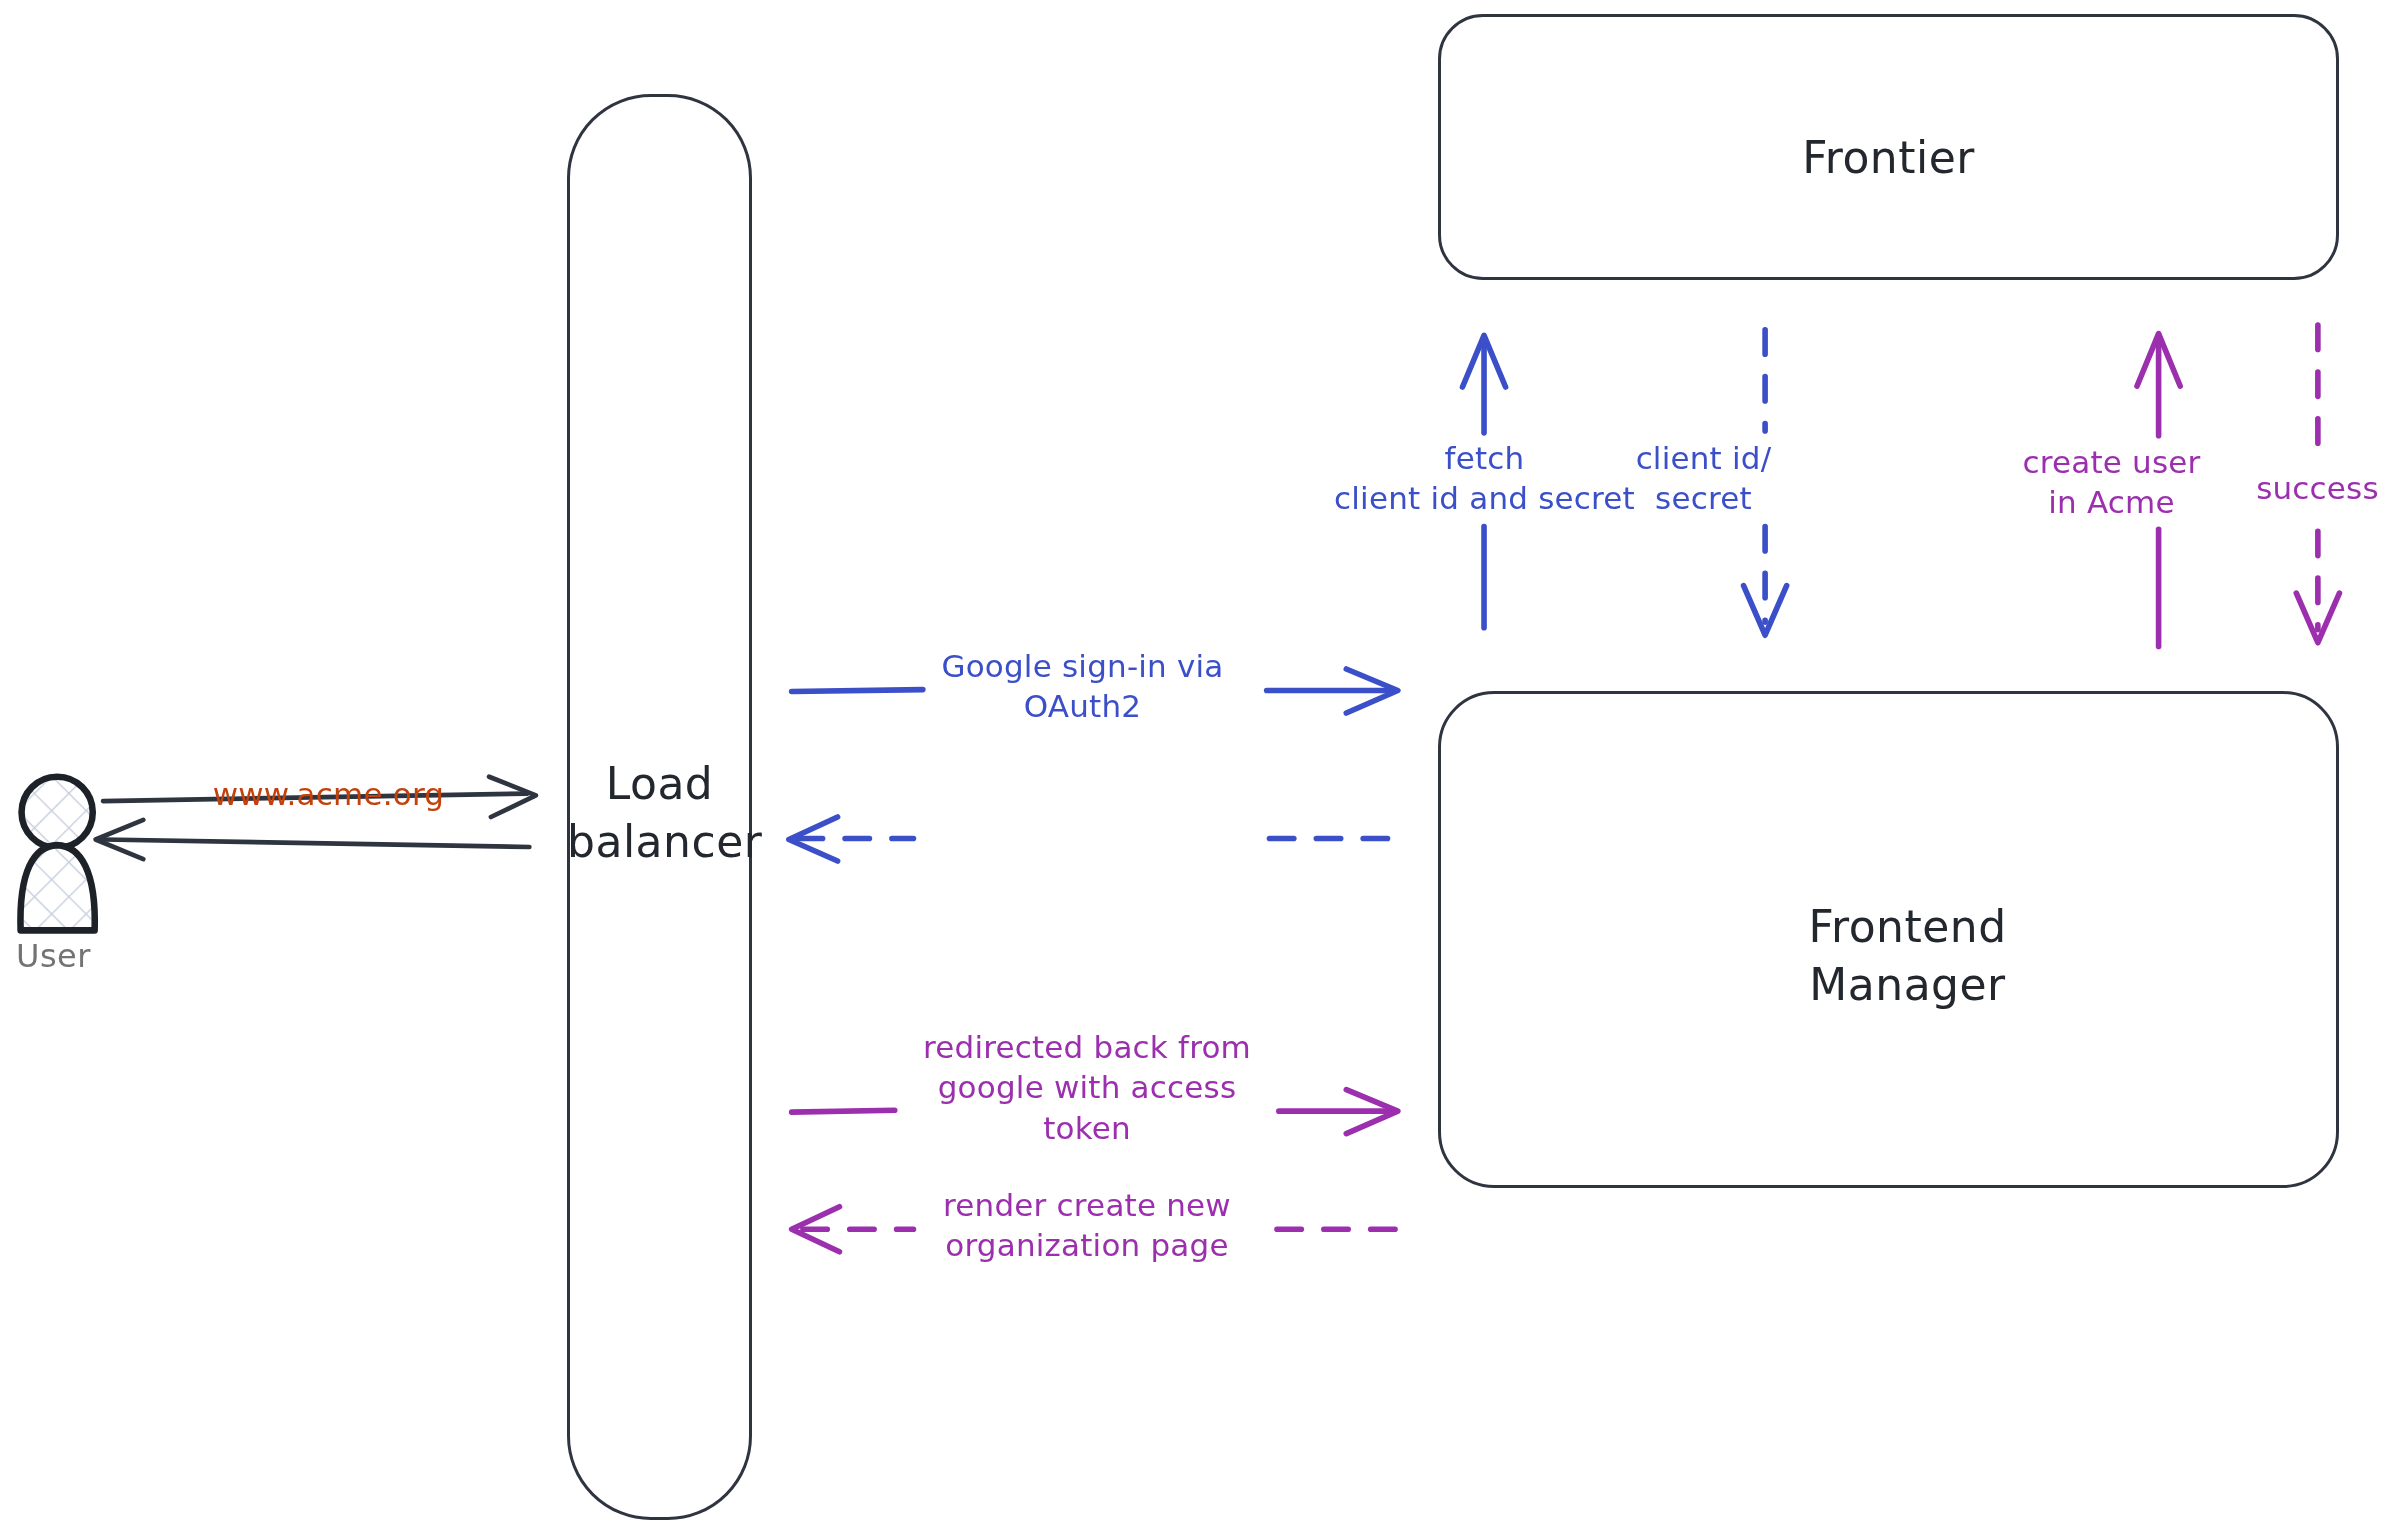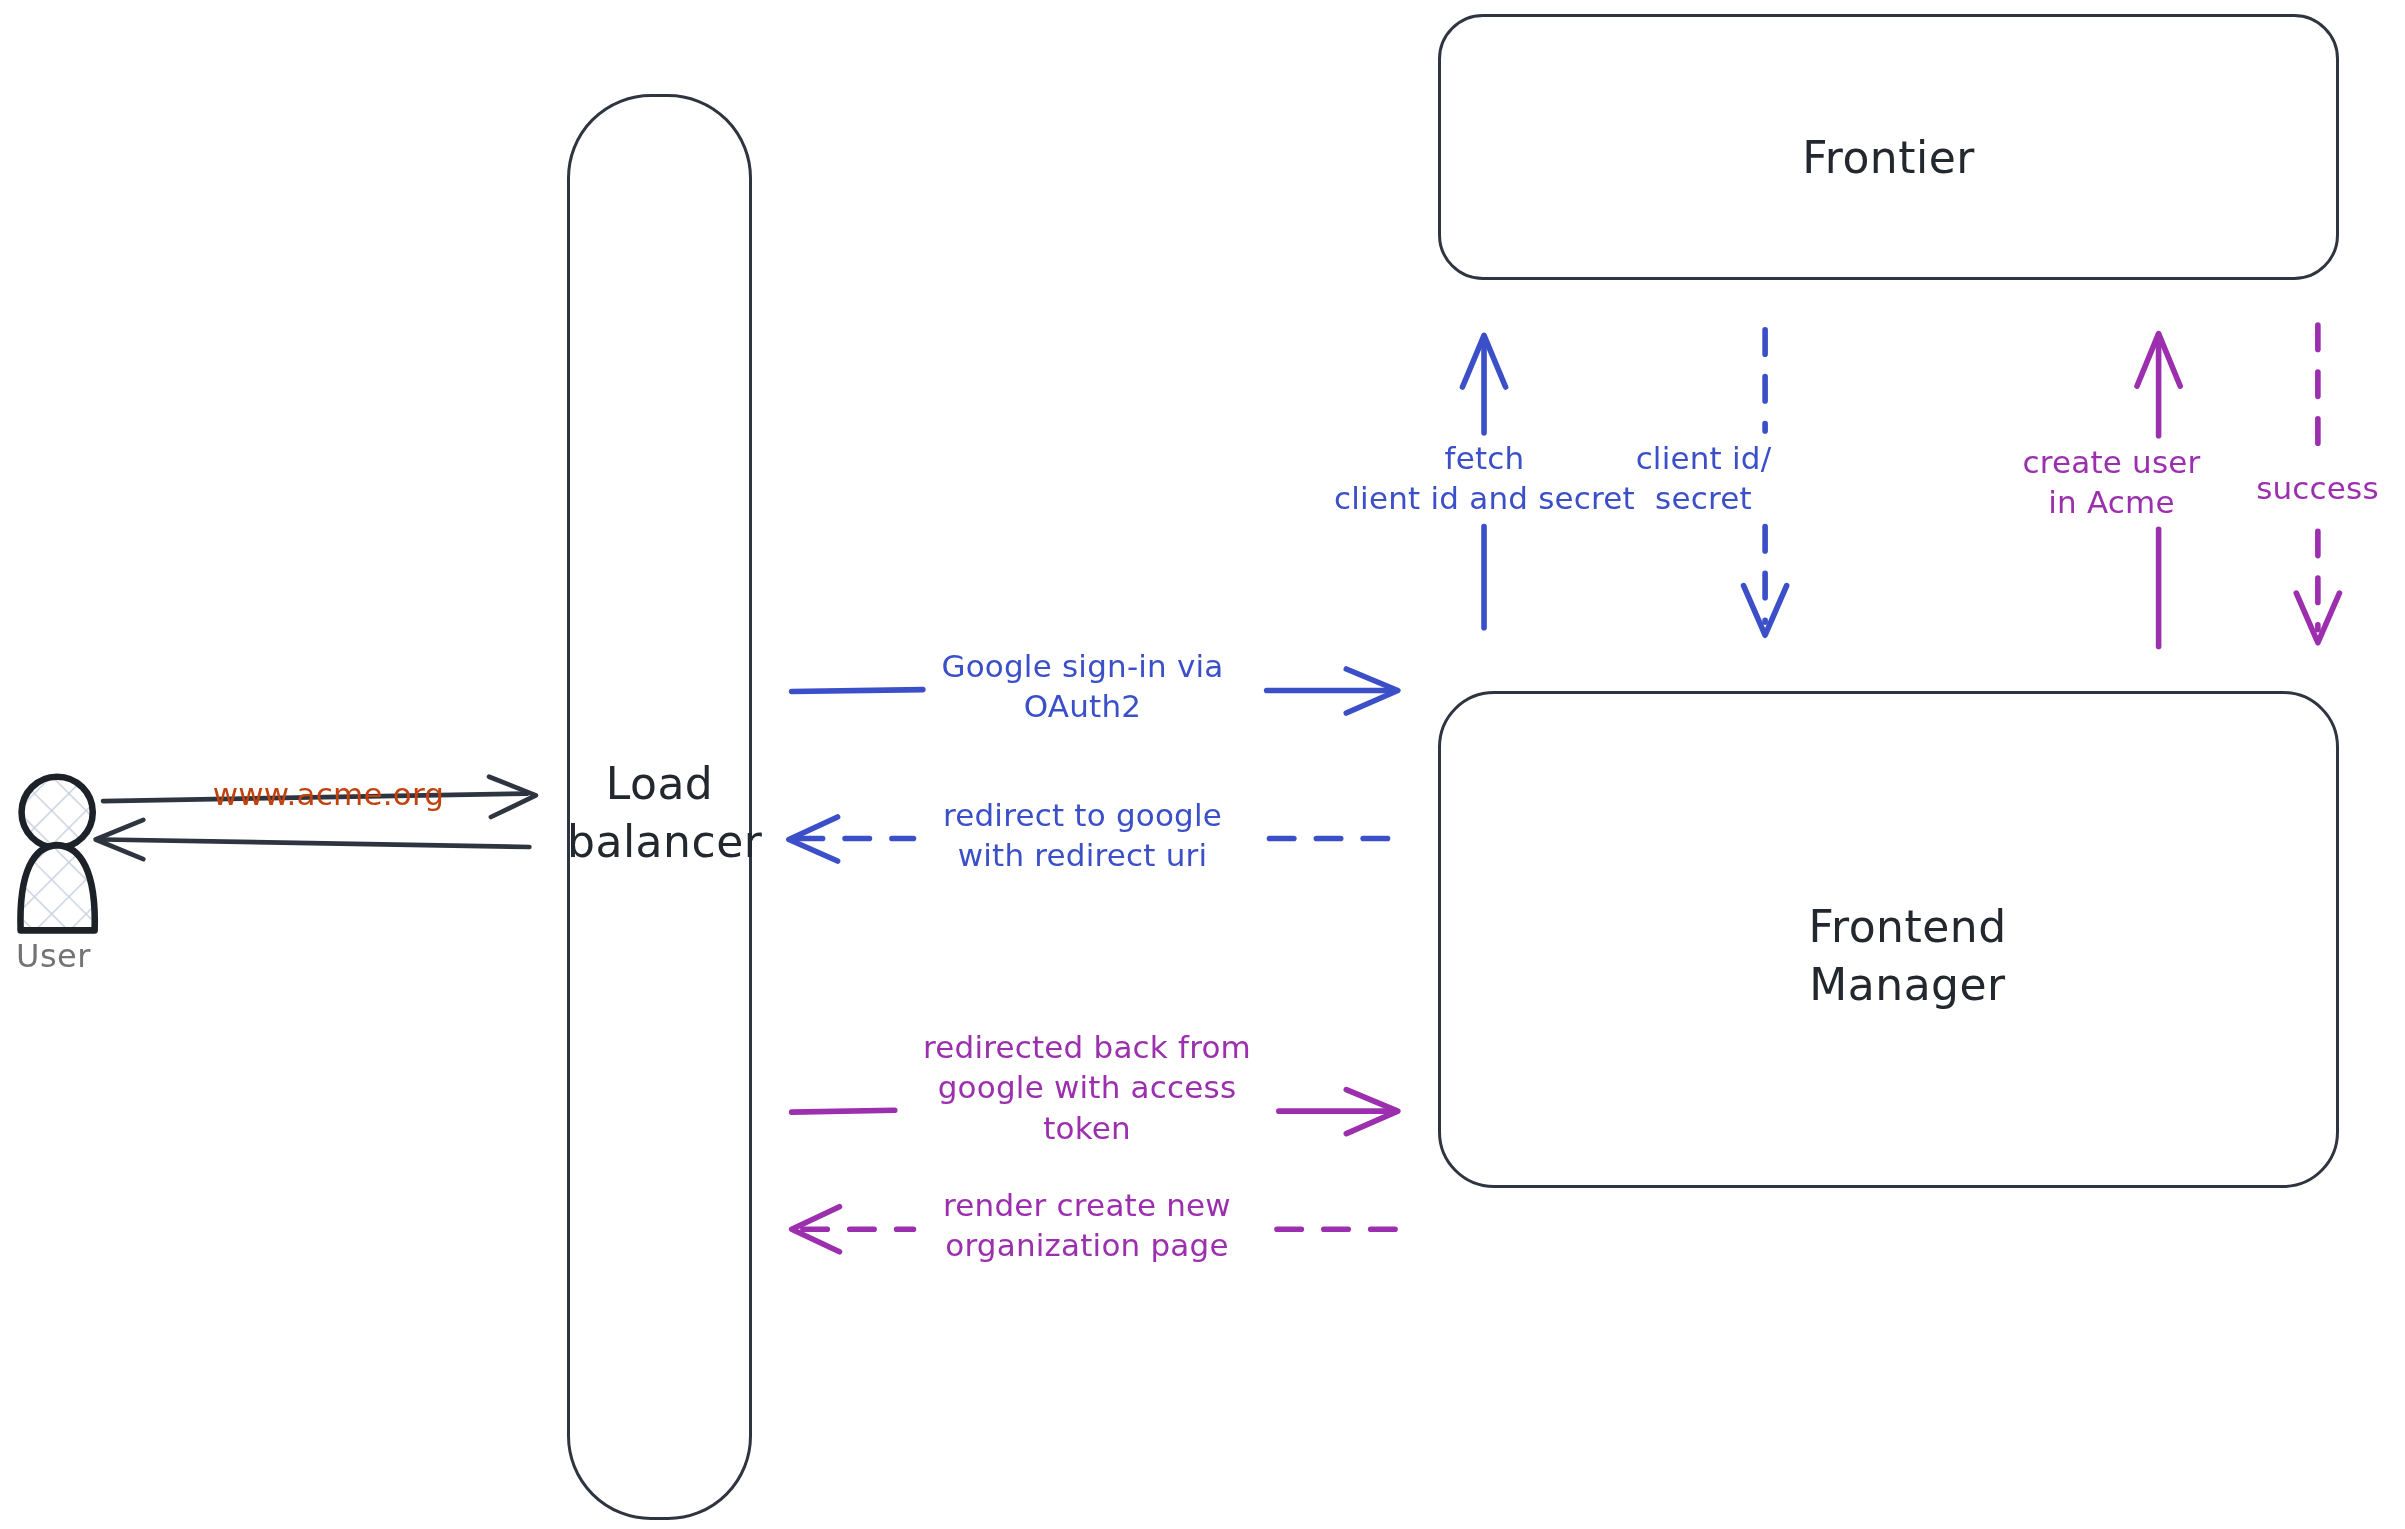--- a/index.html
+++ b/index.html
@@ -153,22 +153,20 @@
   <div class="node-label" style="left:1438px; top:898px; width:901px;margin-left:19px;">Frontend
 Manager</div>
 
   <div class="user-caption" style="left:16px; top:937px; width:187px;">User</div>
 
   <div class="edge-label dark" style="left:141px; top:774px; width:375px;">www.acme.org</div>
 
   <div class="edge-label blue" style="left:895px; top:646px; width:375px;">Google sign-in via
 OAuth2</div>
 
-  <div class="edge-label blue" style="left:895px; top:795px; width:375px;">redirect to google
-with redirect uri</div>
 
   <div class="edge-label purple" style="left:881px; top:1027px; width:412px;">redirected back from
 google with access
 token</div>
 
   <div class="edge-label blue" style="left:1297px; top:438px; width:375px;">fetch
 client id and secret</div>
 
   <div class="edge-label purple" style="left:890px; top:1185px; width:394px;">render create new
 organization page</div>

